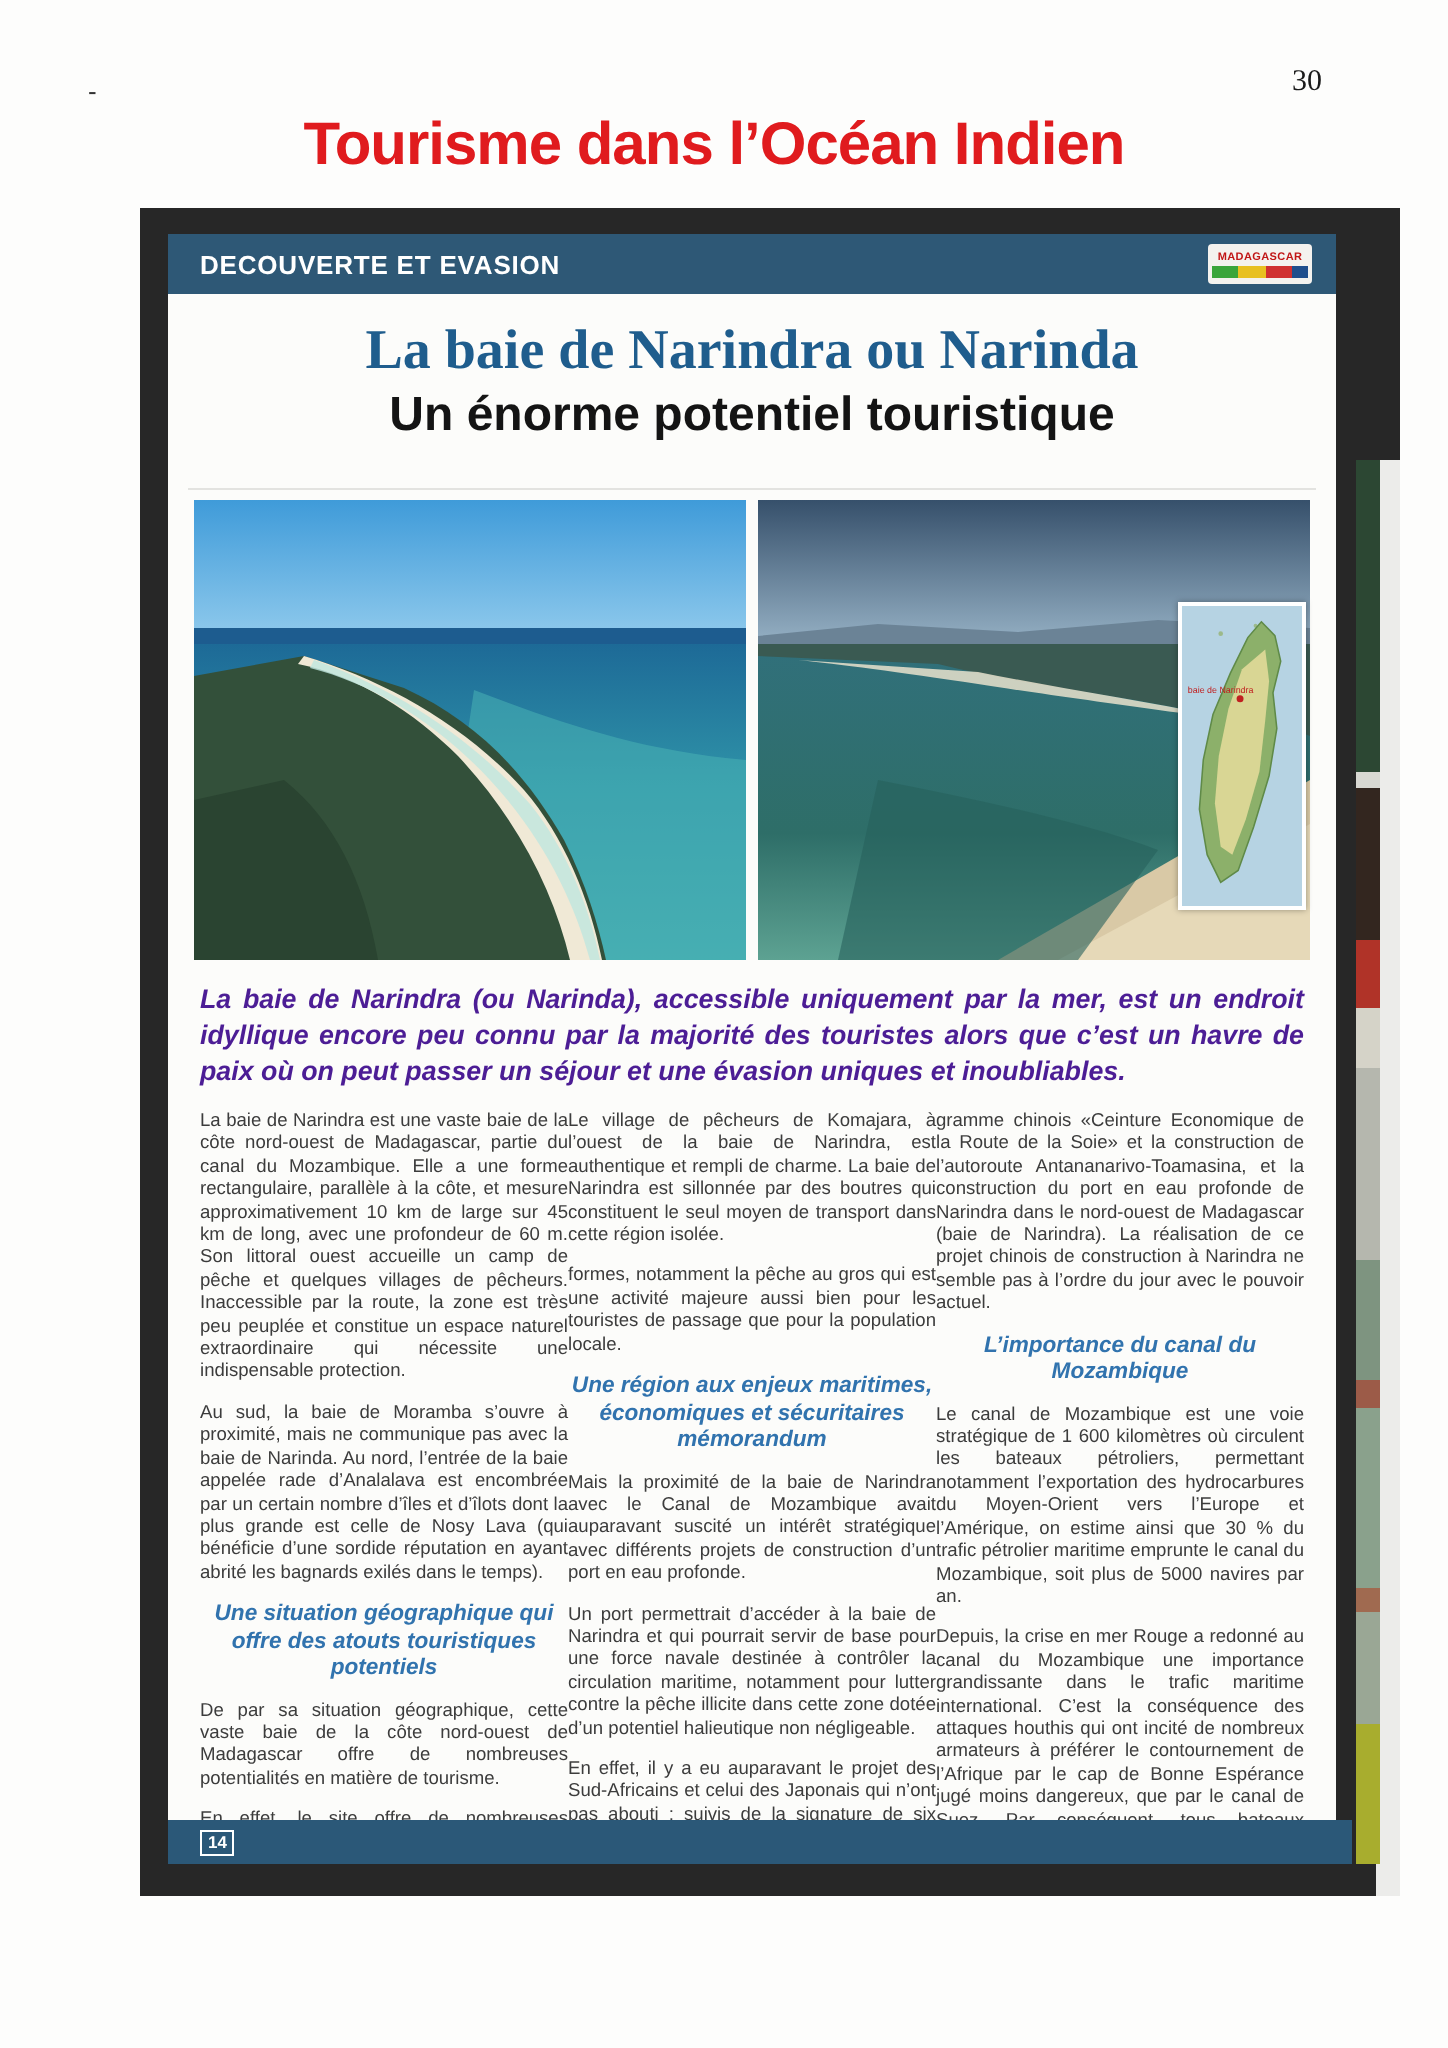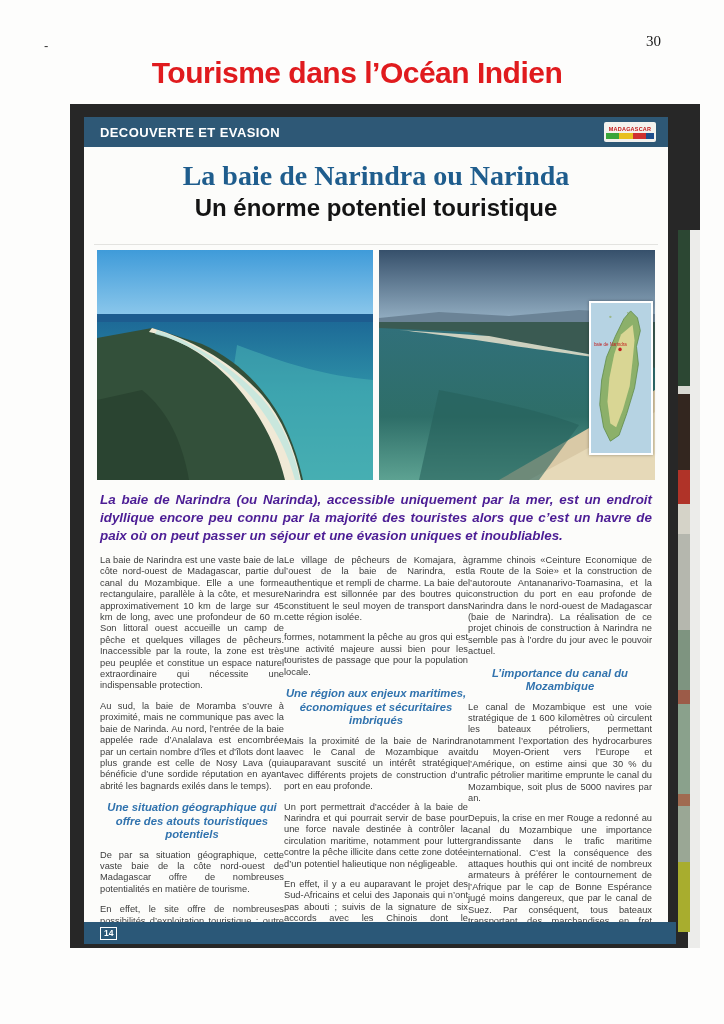--- a/index.html
+++ b/index.html
@@ -11,21 +11,21 @@
 
   
   .doc-dash{position:absolute;left:44px;top:38px;font-size:13px;color:#333;}
   .doc-pagenum{position:absolute;left:646px;top:33px;font-size:15px;color:#1a1a1a;
     font-family:"Liberation Serif", serif;}
   .doc-title{position:absolute;left:0;right:10px;top:56px;margin:0;text-align:center;
     font-size:30px;font-weight:bold;color:#e01b1e;letter-spacing:-0.5px;}
 
   
   .scan{position:absolute;left:70px;top:104px;width:630px;height:844px;background:#272727;}
-  .mag-page{position:absolute;left:14px;top:13px;width:584px;bottom:4px;background:#fcfcfa;}
+  .mag-page{position:absolute;left:14px;top:13px;width:584px;bottom:16px;background:#fcfcfa;}
 
   .banner{height:30px;background:#2e5876;display:flex;align-items:center;
     justify-content:space-between;padding:0 12px 0 16px;}
   .banner-label{color:#ffffff;font-weight:bold;font-size:13px;letter-spacing:0.4px;}
   .logo{width:52px;height:20px;background:#f4f2ee;border-radius:2px;display:flex;
     flex-direction:column;justify-content:center;align-items:center;padding:1px 2px;box-sizing:border-box;}
   .logo-text{color:#c11616;font-weight:bold;font-size:5.5px;letter-spacing:0.2px;line-height:6px;}
   .logo-bar{display:flex;width:100%;height:6px;margin-top:1px;}
   .logo-bar i{flex:1;}
   .logo-bar .g{background:#3aa53a;}
@@ -178,21 +178,21 @@
         <div class="col">
           <p>La baie de Narindra est une vaste baie de la côte nord-ouest de Madagascar, partie du canal du Mozambique. Elle a une forme rectangulaire, parallèle à la côte, et mesure approximativement 10 km de large sur 45 km de long, avec une profondeur de 60 m. Son littoral ouest accueille un camp de pêche et quelques villages de pêcheurs. Inaccessible par la route, la zone est très peu peuplée et constitue un espace naturel extraordinaire qui nécessite une indispensable protection.</p>
           <p>Au sud, la baie de Moramba s’ouvre à proximité, mais ne communique pas avec la baie de Narinda. Au nord, l’entrée de la baie appelée rade d’Analalava est encombrée par un certain nombre d’îles et d’îlots dont la plus grande est celle de Nosy Lava (qui bénéficie d’une sordide réputation en ayant abrité les bagnards exilés dans le temps).</p>
           <h3>Une situation géographique qui offre des atouts touristiques potentiels</h3>
           <p>De par sa situation géographique, cette vaste baie de la côte nord-ouest de Madagascar offre de nombreuses potentialités en matière de tourisme.</p>
           <p>En effet, le site offre de nombreuses possibilités d’exploitation touristique ; outre le tourisme balnéaire, il y a la pêche sous ses différentes</p>
         </div>
         <div class="col">
           <p>Le village de pêcheurs de Komajara, à l’ouest de la baie de Narindra, est authentique et rempli de charme. La baie de Narindra est sillonnée par des boutres qui constituent le seul moyen de transport dans cette région isolée.</p>
           <p>formes, notamment la pêche au gros qui est une activité majeure aussi bien pour les touristes de passage que pour la population locale.</p>
-          <h3>Une région aux enjeux maritimes, économiques et sécuritaires imbriqués</h3>
+          <h3>Une région aux enjeux maritimes, économiques et sécuritaires mémorandum</h3>
           <p>Mais la proximité de la baie de Narindra avec le Canal de Mozambique avait auparavant suscité un intérêt stratégique avec différents projets de construction d’un port en eau profonde.</p>
           <p>Un port permettrait d’accéder à la baie de Narindra et qui pourrait servir de base pour une force navale destinée à contrôler la circulation maritime, notamment pour lutter contre la pêche illicite dans cette zone dotée d’un potentiel halieutique non négligeable.</p>
           <p>En effet, il y a eu auparavant le projet des Sud-Africains et celui des Japonais qui n’ont pas abouti ; suivis de la signature de six accords avec les Chinois dont le mémorandum portant sur l’intégration de Madagascar au sein du pro-</p>
         </div>
         <div class="col">
           <p>gramme chinois «Ceinture Economique de la Route de la Soie» et la construction de l’autoroute Antananarivo-Toamasina, et la construction du port en eau profonde de Narindra dans le nord-ouest de Madagascar (baie de Narindra). La réalisation de ce projet chinois de construction à Narindra ne semble pas à l’ordre du jour avec le pouvoir actuel.</p>
           <h3>L’importance du canal du Mozambique</h3>
           <p>Le canal de Mozambique est une voie stratégique de 1 600 kilomètres où circulent les bateaux pétroliers, permettant notamment l’exportation des hydrocarbures du Moyen-Orient vers l’Europe et l’Amérique, on estime ainsi que 30 % du trafic pétrolier maritime emprunte le canal du Mozambique, soit plus de 5000 navires par an.</p>
           <p>Depuis, la crise en mer Rouge a redonné au canal du Mozambique une importance grandissante dans le trafic maritime international. C’est la conséquence des attaques houthis qui ont incité de nombreux armateurs à préférer le contournement de l’Afrique par le cap de Bonne Espérance jugé moins dangereux, que par le canal de Suez. Par conséquent, tous bateaux transportant des marchandises en fret maritime passent aussi désormais par le canal du Mozambique.</p>
 

